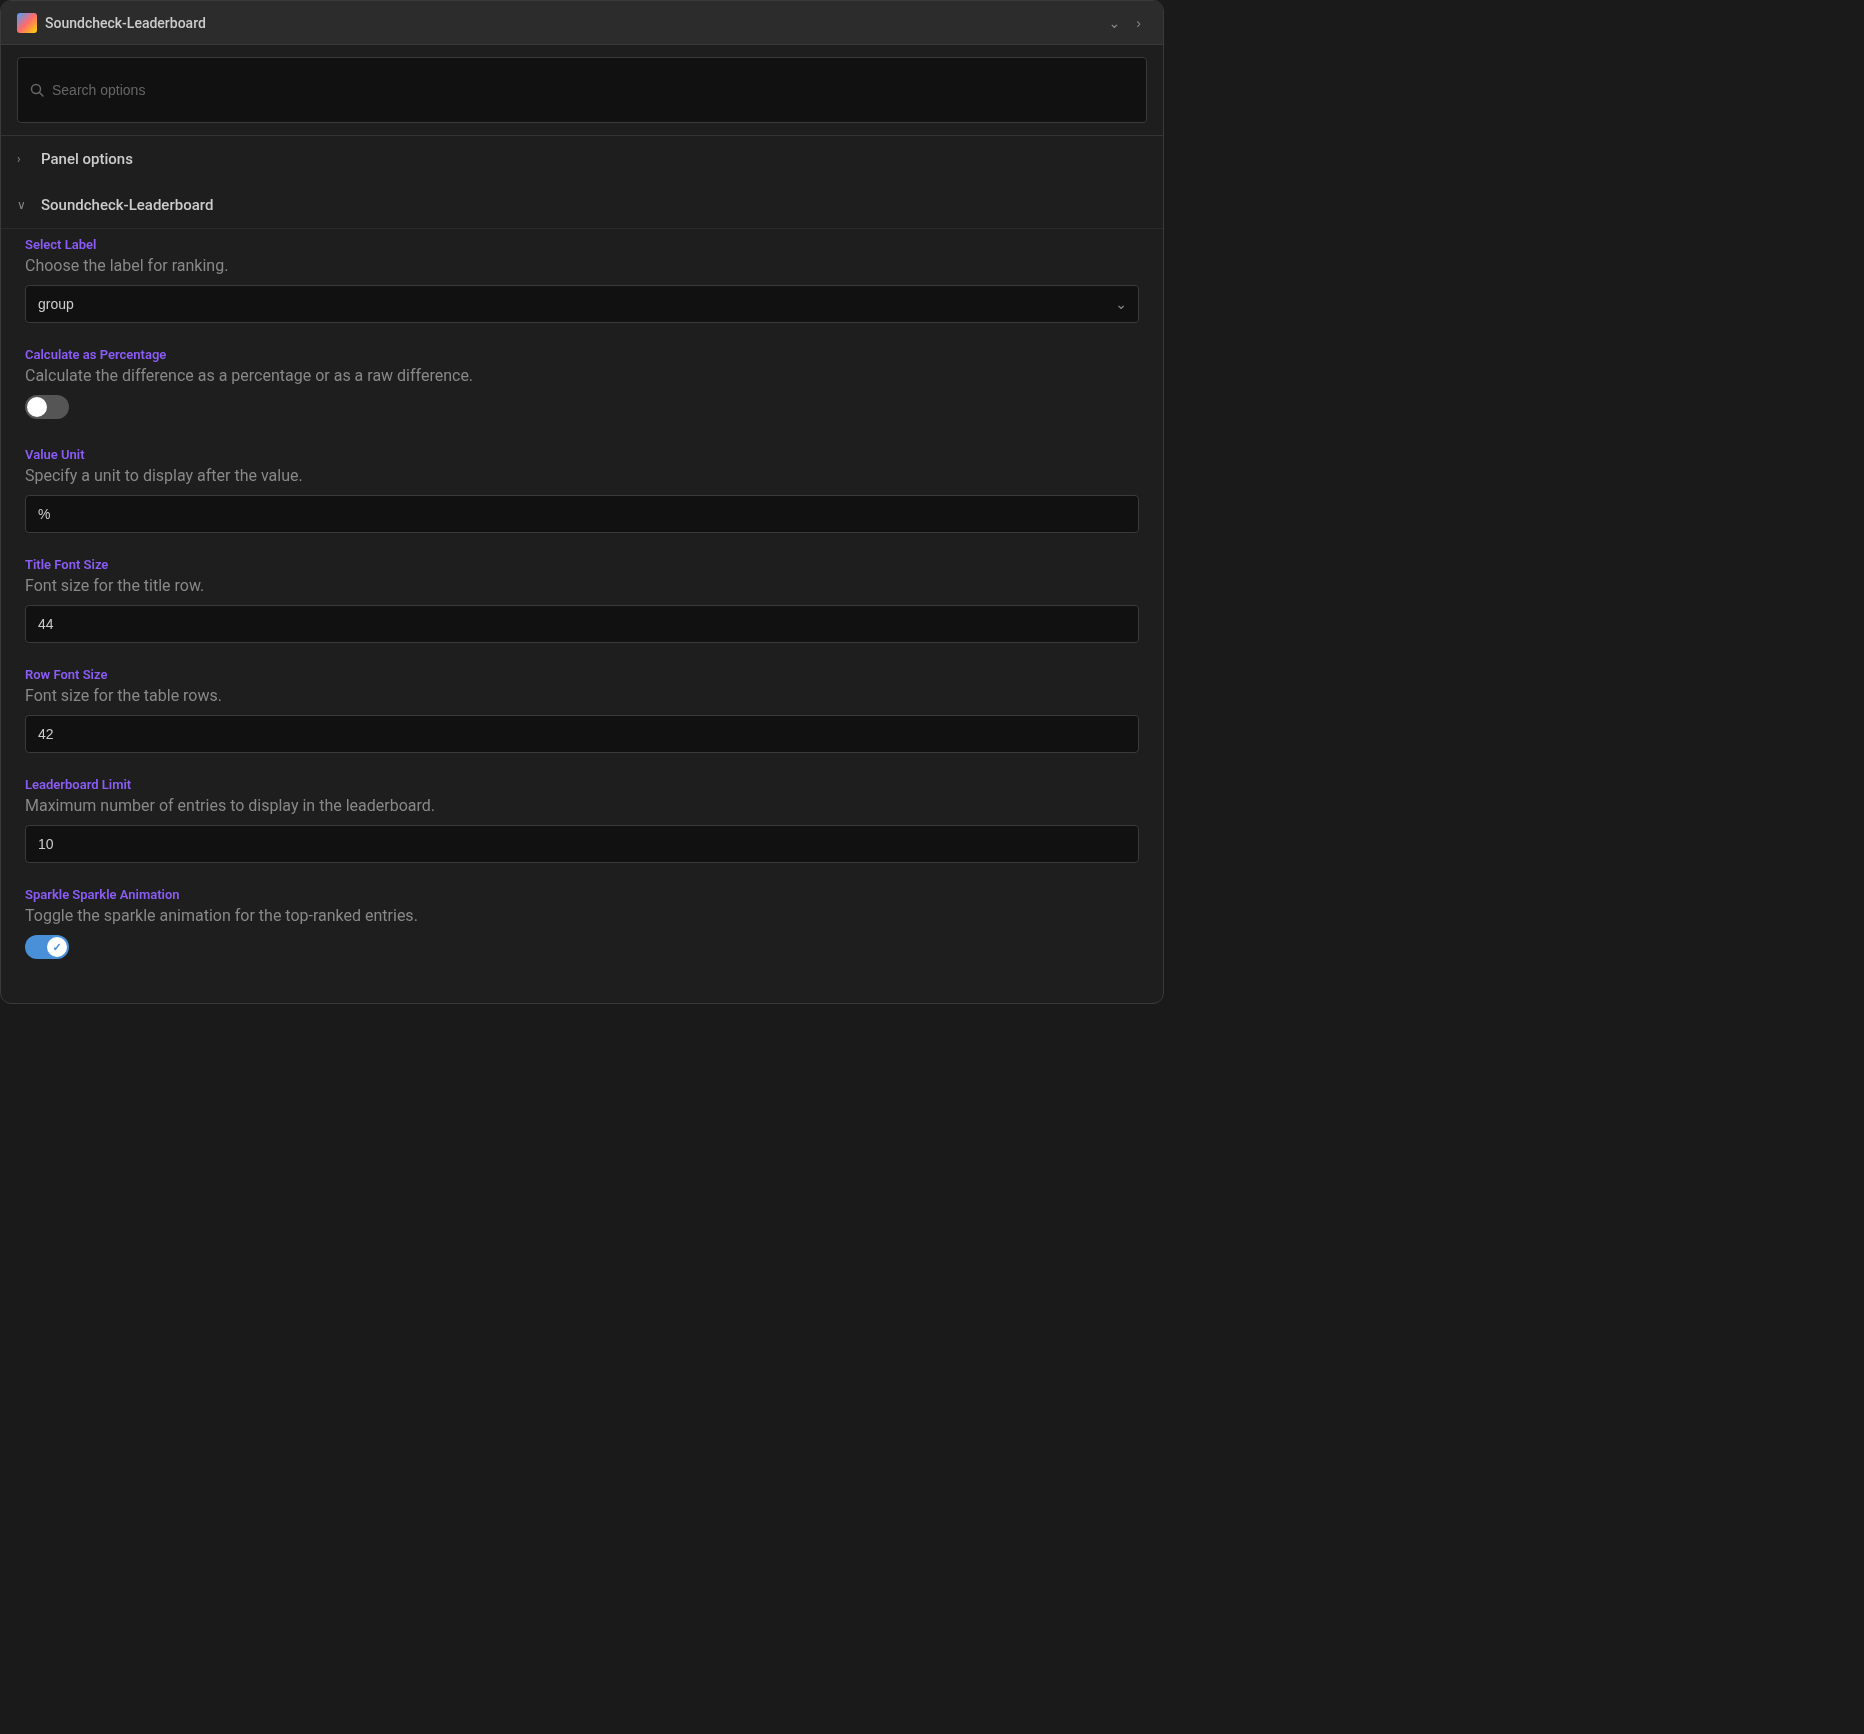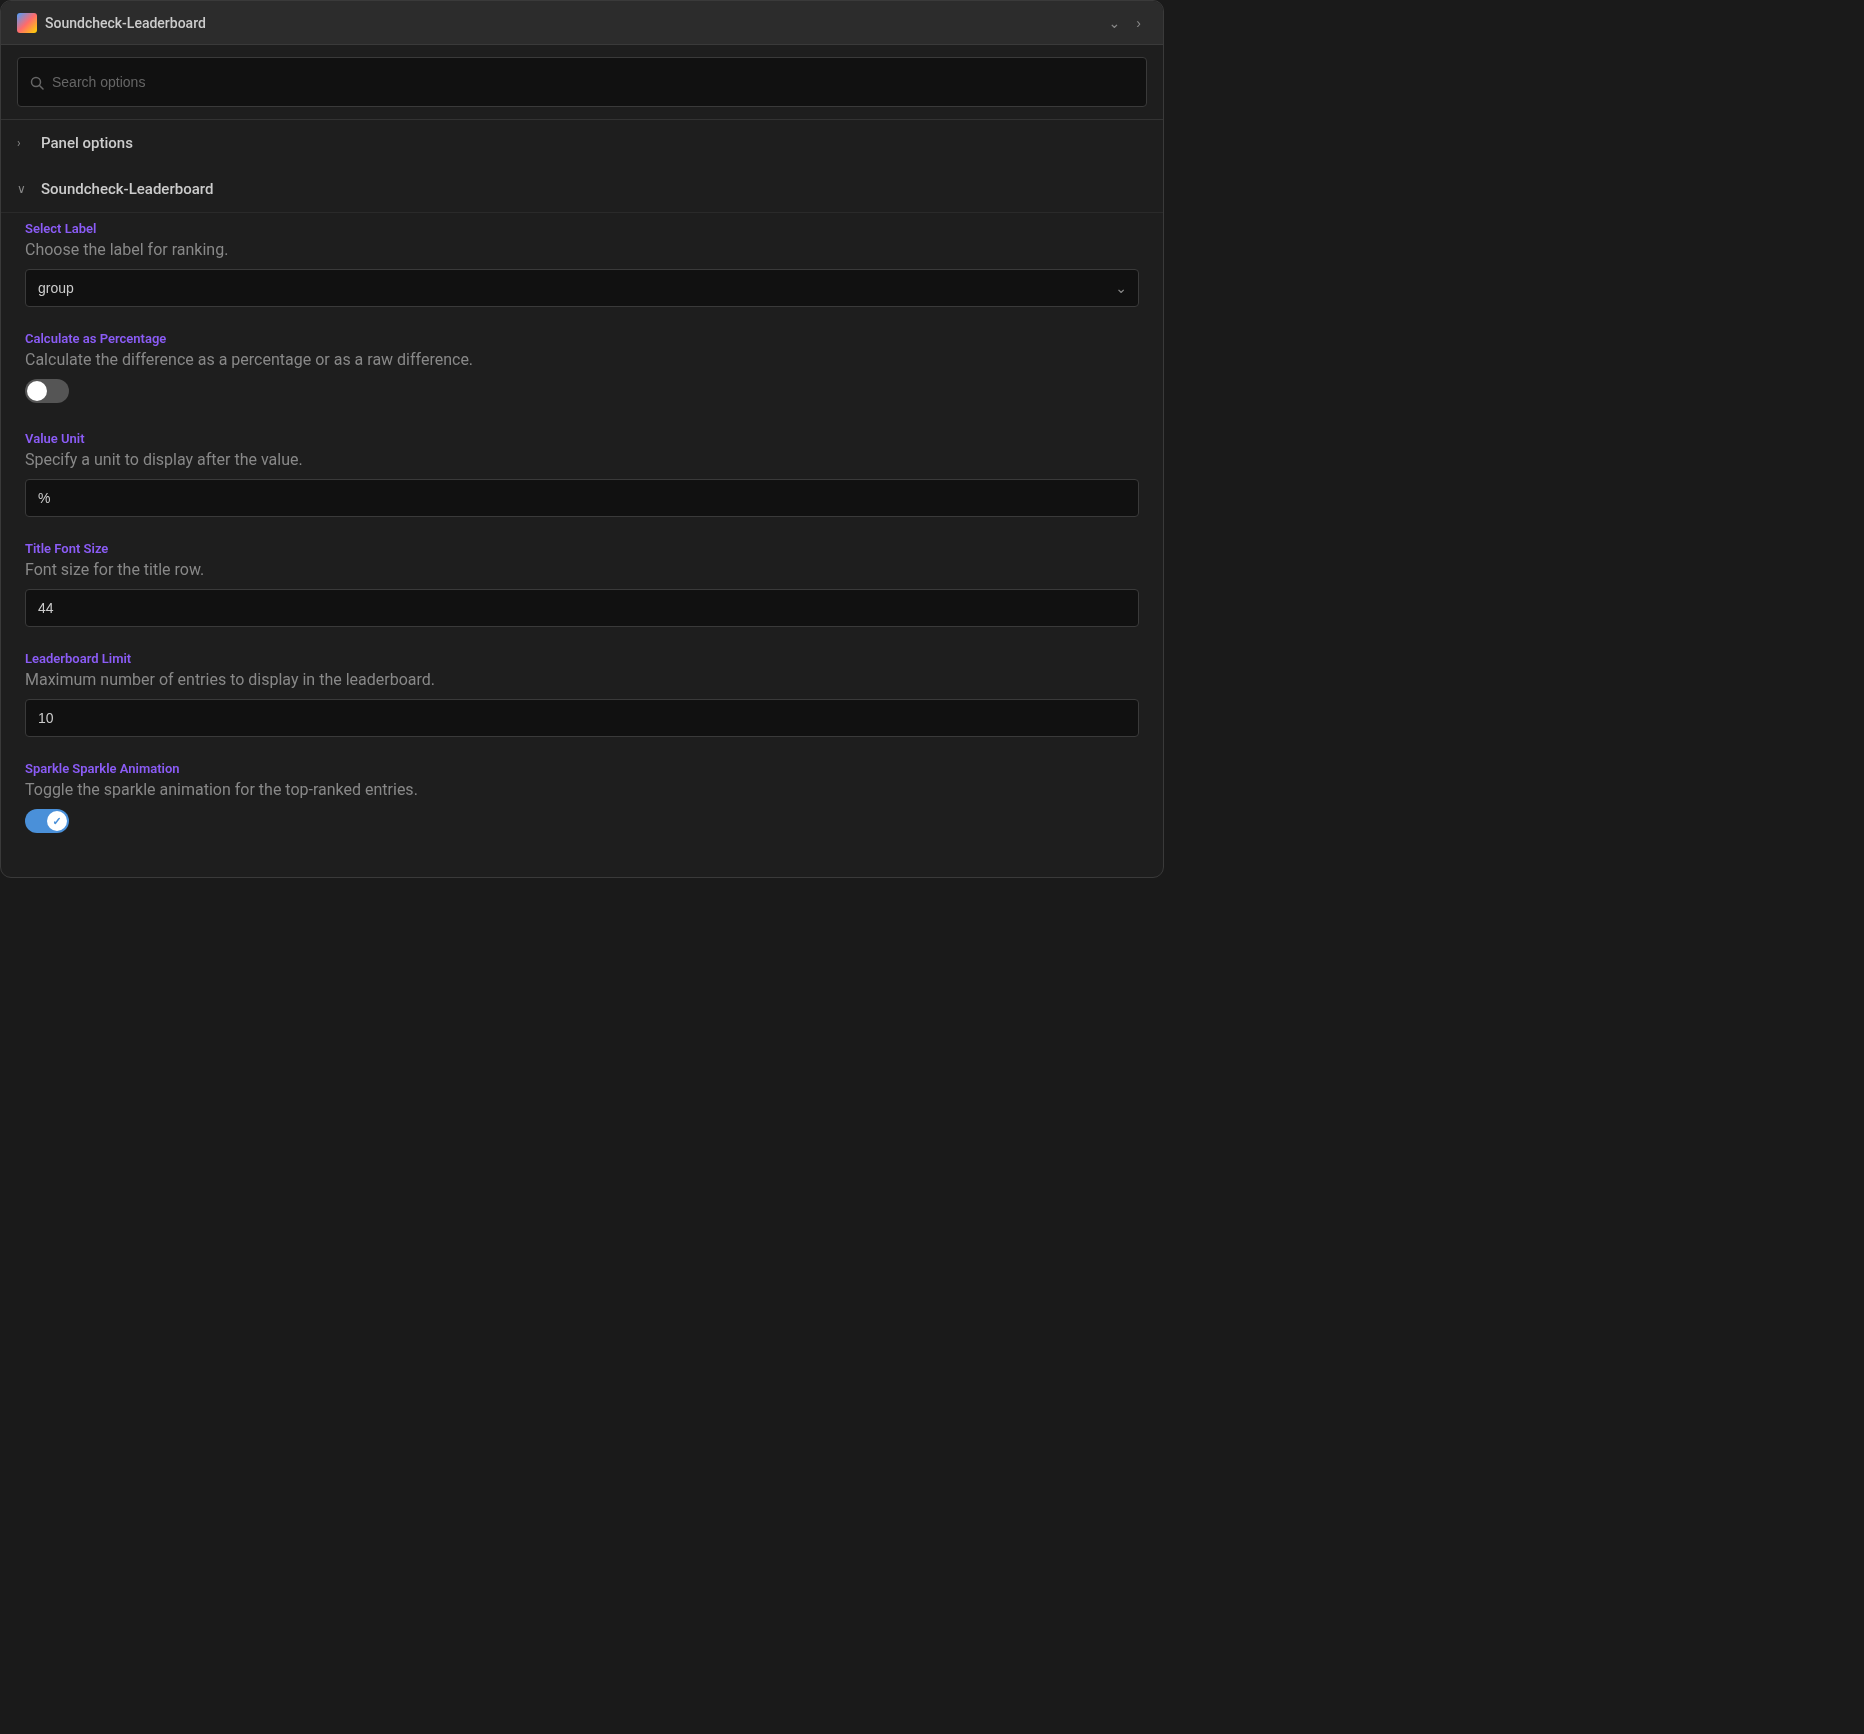--- a/index.html
+++ b/index.html
@@ -69,25 +69,25 @@
       border-radius: 3px;
     }
 
     .search-bar {
       padding: 12px 16px;
       border-bottom: 1px solid #333;
     }
 
     .search-input-wrapper {
       display: flex;
-      align-items: flex-end;
+      align-items: center;
       background: #111;
       border: 1px solid #3a3a3a;
       border-radius: 4px;
-      padding: 16px 12px;
+      padding: 24px 12px;
       gap: 8px;
     }
 
     .search-icon-svg {
       color: #666;
       flex-shrink: 0;
     }
 
     .search-input {
       background: none;
@@ -320,20 +320,25 @@
         <div class="option-description">Specify a unit to display after the value.</div>
         <input type="text" class="text-input" value="%" style="">
       </div>
 
       <div class="option-group">
         <div class="option-label">Title Font Size</div>
         <div class="option-description">Font size for the title row.</div>
         <input type="text" class="text-input" value="44" style="">
       </div>
 
+      <div class="option-group">
+        <div class="option-label">Row Font Size</div>
+        <div class="option-description">Font size for the table rows.</div>
+        <input type="text" class="text-input" value="42" style="">
+      </div>
 
       <div class="option-group">
         <div class="option-label">Leaderboard Limit</div>
         <div class="option-description">Maximum number of entries to display in the leaderboard.</div>
         <input type="text" class="text-input" value="10" style="">
       </div>
 
       <div class="option-group">
         <div class="option-label">Sparkle Sparkle Animation</div>
         <div class="option-description">Toggle the sparkle animation for the top-ranked entries.</div>

